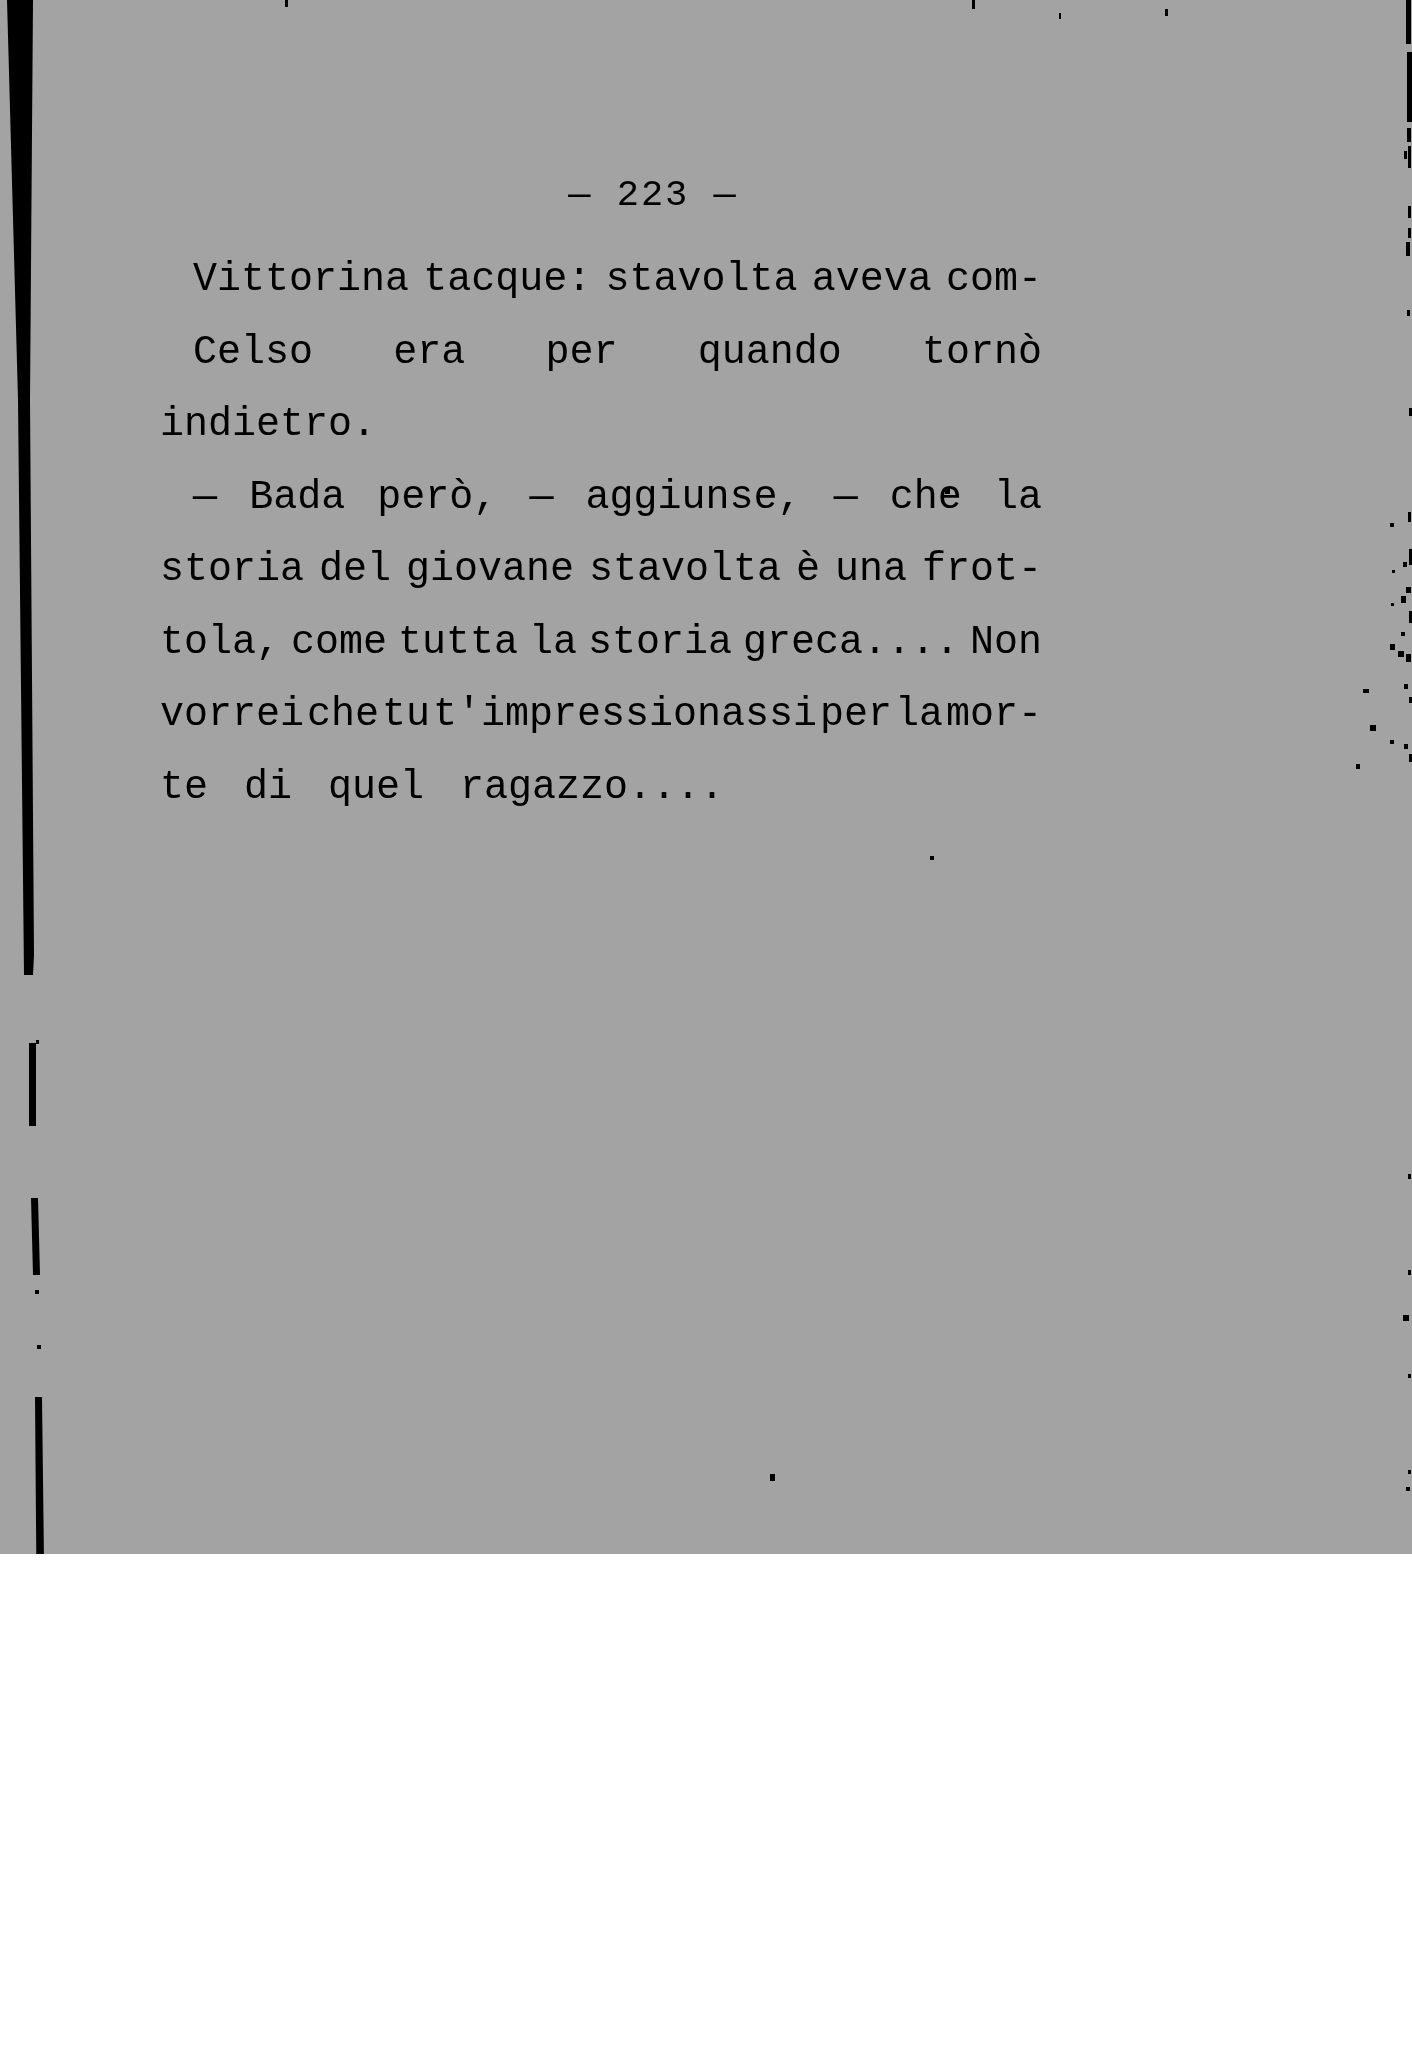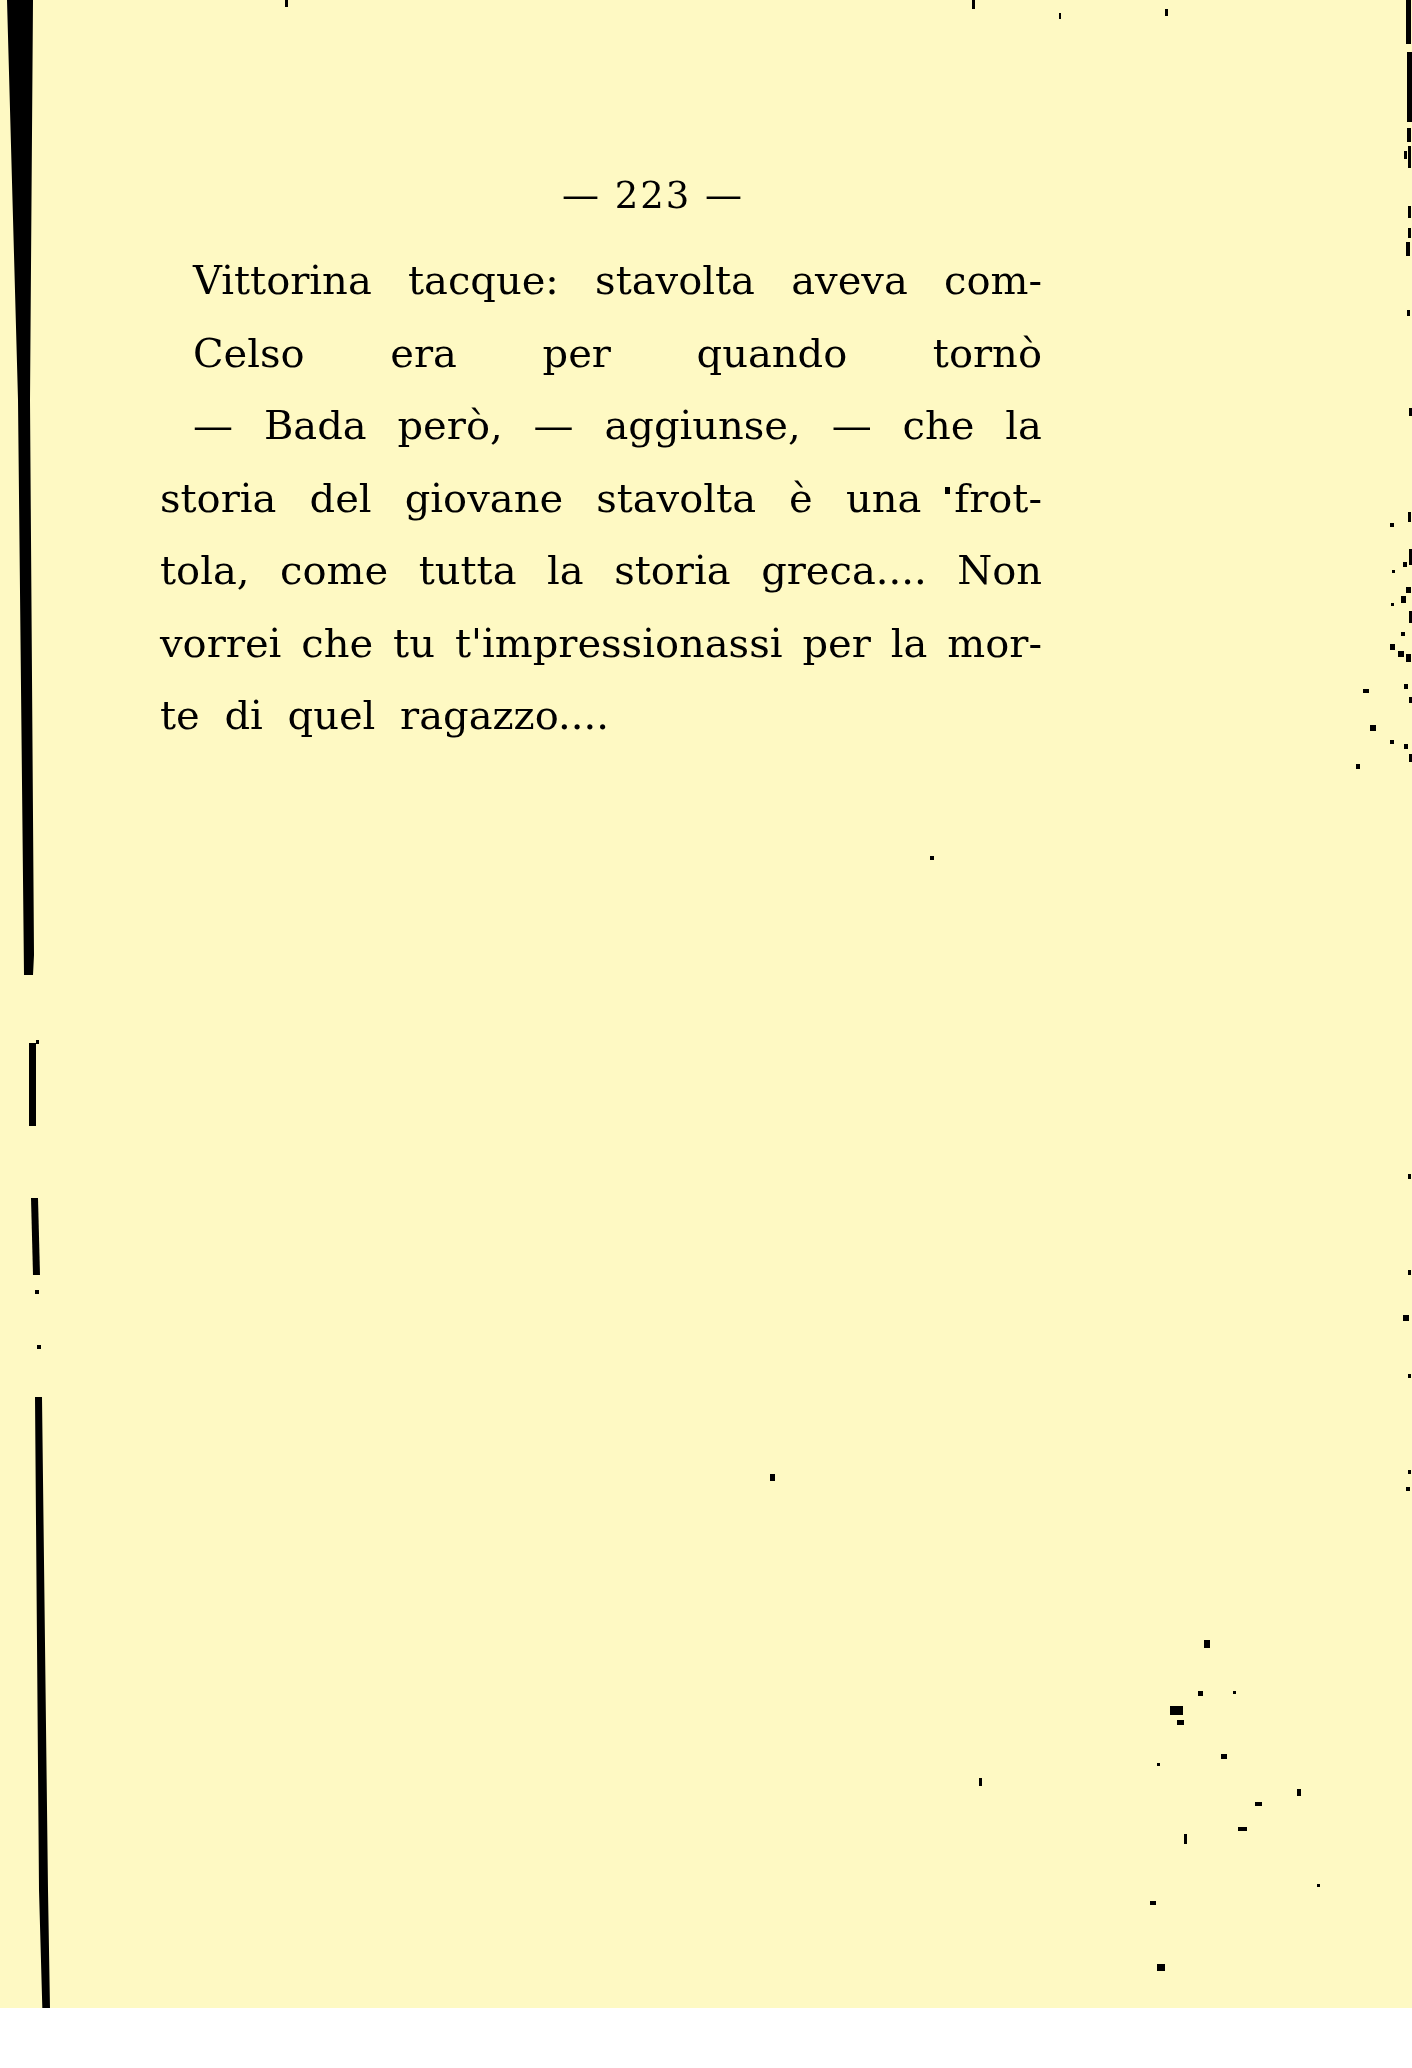--- a/index.html
+++ b/index.html
@@ -3,24 +3,25 @@
 <meta charset="utf-8">
 <style>
   * { margin: 0; padding: 0; box-sizing: border-box; }
   html, body { background: #ffffff; }
   body {
     width: 1412px; height: 2068px;
     font-family: "DejaVu Serif", "Liberation Serif", serif;
   }
   .page {
     position: relative;
-    width: 1412px; height: 2008px;
-    background: #fef9c3;
+    width: 1412px; height: 1554px;
+    background: #a3a3a3;
     color: #000000;
     overflow: hidden;
+    font-family: Liberation Mono, monospace;
   }
   .artifacts {
     position: absolute; left: 0; top: 0;
     width: 1412px; height: 2068px;
     pointer-events: none;
   }
   .pagenum {
     position: absolute;
     top: 174px; left: 537px; width: 232px;
     text-align: center;
@@ -135,20 +136,21 @@
         <span>aveva</span>
         <span>com-</span>
       </div>
       <div class="line j ind">
         <span>Celso</span>
         <span>era</span>
         <span>per</span>
         <span>quando</span>
         <span>tornò</span>
       </div>
+      <div class="line">indietro.</div>
       <div class="line j ind">
         <span>—</span>
         <span>Bada</span>
         <span>però,</span>
         <span>—</span>
         <span>aggiunse,</span>
         <span>—</span>
         <span>che</span>
         <span>la</span>
       </div>

